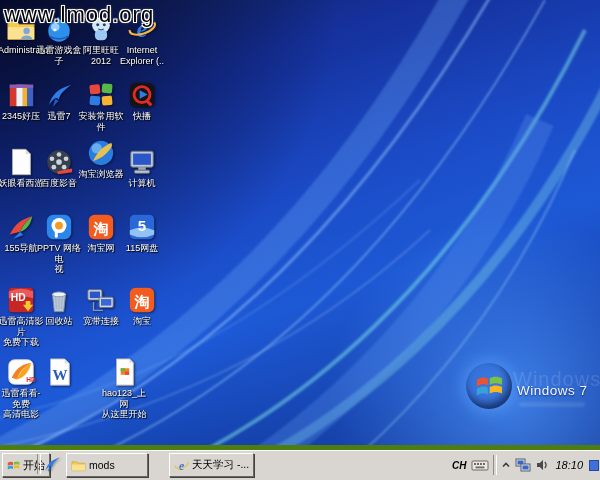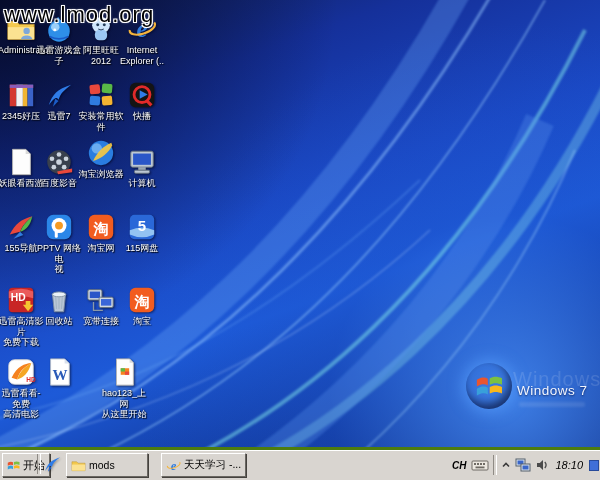--- a/index.html
+++ b/index.html
@@ -35,30 +35,30 @@
 
   
   .icon-item{position:absolute;width:46px;text-align:center;cursor:default;z-index:10;}
   .glyph{width:30px;height:30px;margin:0 auto;}
   .glyph svg{width:100%;height:100%;filter:drop-shadow(1px 1px 1px rgba(0,0,20,.55));}
   .icon-label{margin-top:1px;font-size:9px;line-height:10.5px;color:#fff;white-space:pre-line;
     text-shadow:1px 1px 1px rgba(0,0,0,.95),0 0 2px rgba(0,0,0,.8);}
 
   
   .taskbar{position:absolute;left:0;right:0;bottom:0;height:30px;background:#d9d5d0;
-    border-top:3px solid #4d7c0f;box-shadow:inset 0 1px 0 #ffffff;z-index:40;}
+    border-top:5px solid #4d7c0f;box-shadow:inset 0 1px 0 #ffffff;z-index:40;}
   .tb-raised{background:#d9d5d0;border:1px solid;border-color:#ffffff #6a6762 #6a6762 #ffffff;
     box-shadow:1px 1px 0 #45423e;display:flex;align-items:center;font-size:11px;color:#000;}
   .start-btn{position:absolute;left:2px;top:3px;height:22px;padding:0 4px;gap:3px;cursor:pointer;}
   .start-btn svg{width:13px;height:13px;}
   .tb-sep{position:absolute;left:37px;top:4px;width:2px;height:20px;
     border-left:1px solid #8f8b85;border-right:1px solid #ffffff;}
   .quick-launch{position:absolute;left:42px;top:4px;width:20px;height:20px;cursor:pointer;}
   .quick-launch svg{width:100%;height:100%;filter:drop-shadow(1px 1px 1px rgba(0,0,0,.35));}
-  #task-buttons{position:absolute;left:66px;top:3px;display:flex;gap:13px;}
+  #task-buttons{position:absolute;left:66px;top:3px;display:flex;gap:21px;}
   .task-btn{height:22px;min-width:72px;max-width:78px;padding:0 4px;gap:3px;cursor:pointer;
     background:#d9d5d0;border:1px solid;border-color:#ffffff #6a6762 #6a6762 #ffffff;
     box-shadow:1px 1px 0 #45423e;display:flex;align-items:center;font-size:10.5px;color:#000;}
   .tb-ic{width:15px;height:15px;flex:0 0 auto;}
   .tb-ic svg{width:100%;height:100%;}
   .tb-label{white-space:nowrap;overflow:hidden;}
 
   .tray{position:absolute;right:0;top:0;height:100%;display:flex;align-items:center;gap:4px;
     padding-right:1px;font-size:11px;color:#000;font-style:italic;}
   .tray .ime{font-size:10px;font-weight:bold;padding:0 1px;cursor:pointer;}

